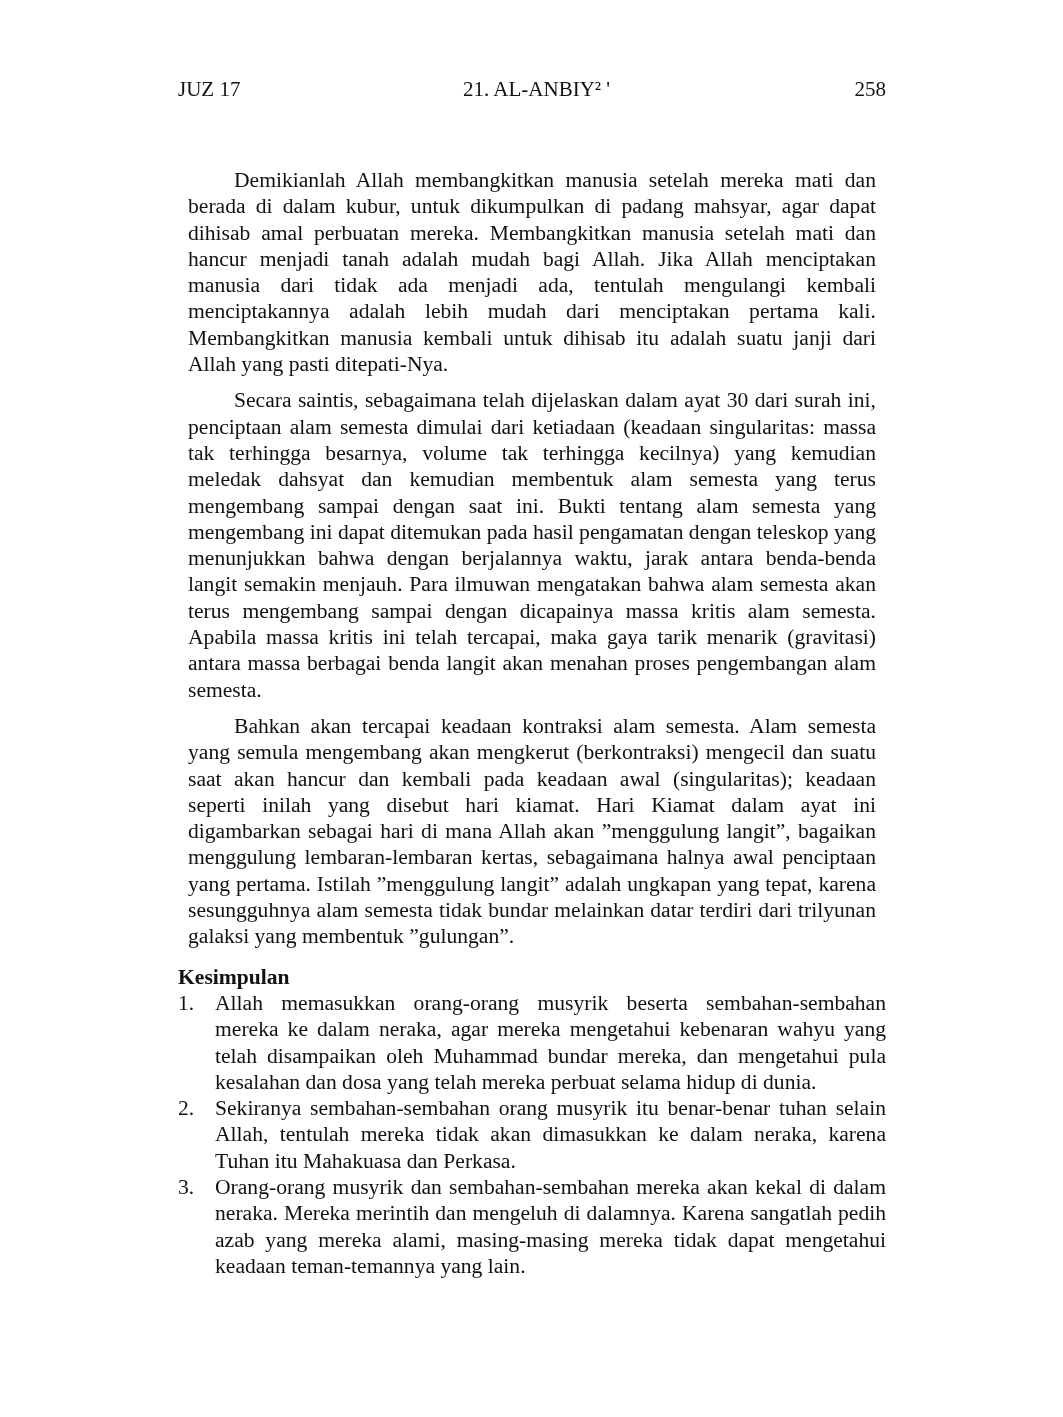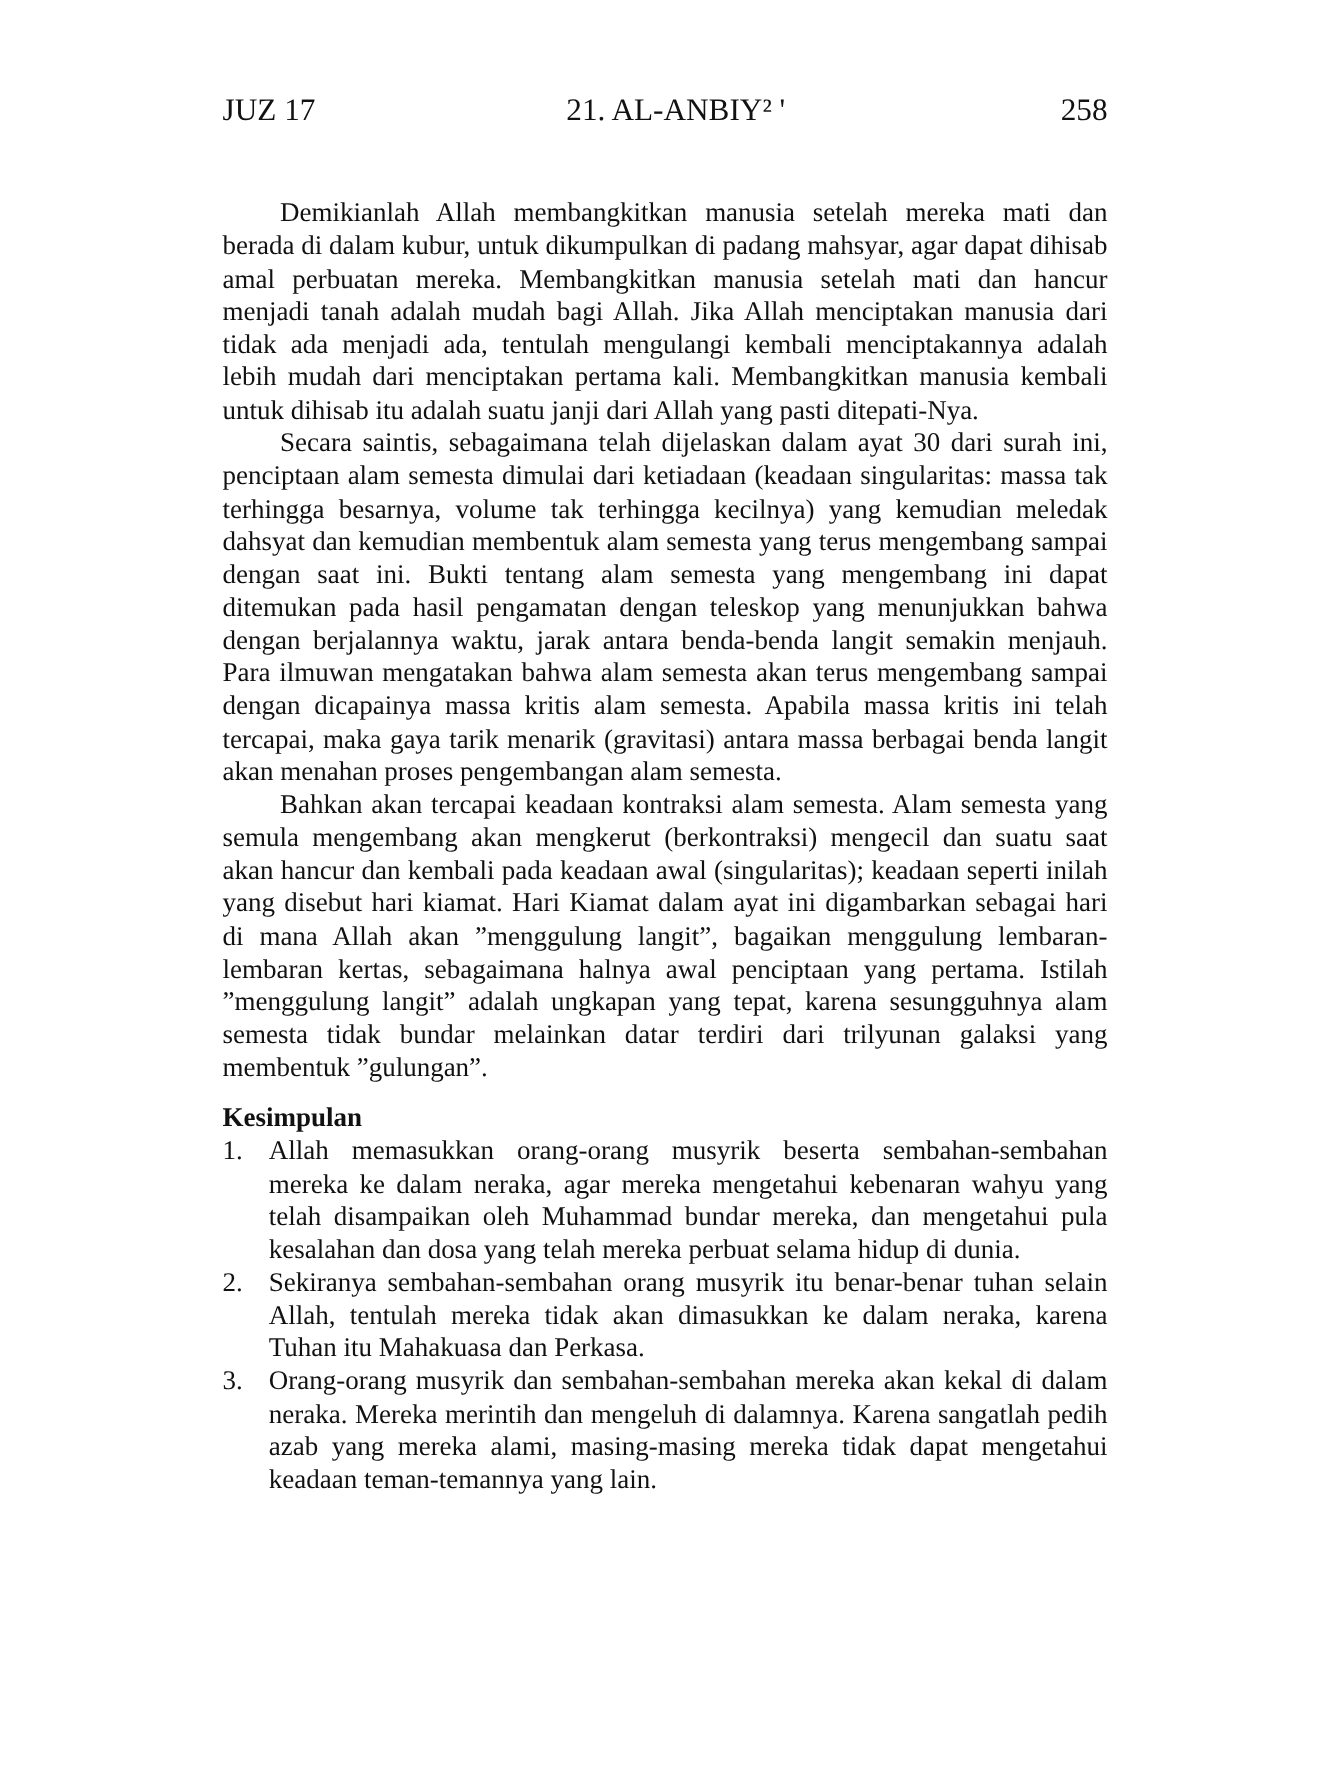--- a/index.html
+++ b/index.html
@@ -20,38 +20,38 @@
       left: 178px;
       top: 0;
       width: 708px;
     }
     .running-header {
       position: absolute;
       top: 74px;
       left: 0;
       width: 708px;
       height: 30px;
-      font-size: 25px;
+      font-size: 21px;
       line-height: 30px;
     }
     .running-header .left { position: absolute; left: 0; top: 0; }
-    .running-header .center { position: absolute; left: 275px; top: 0; }
+    .running-header .center { position: absolute; left: 285px; top: 0; }
     .running-header .right { position: absolute; right: 0; top: 0; }
 
     .body-text {
       position: absolute;
       top: 157px;
       left: 0;
       width: 708px;
       font-size: 21.6px;
       line-height: 26.3px;
       text-align: justify;
     }
     .para {
-      margin: 0;
+      margin: 10px;
       text-indent: 46px;
       text-align: justify;
     }
     .section-heading {
       margin: 14px 0 0 0;
       font-weight: bold;
       font-size: 21.6px;
       line-height: 26.3px;
     }
     .conclusions {

